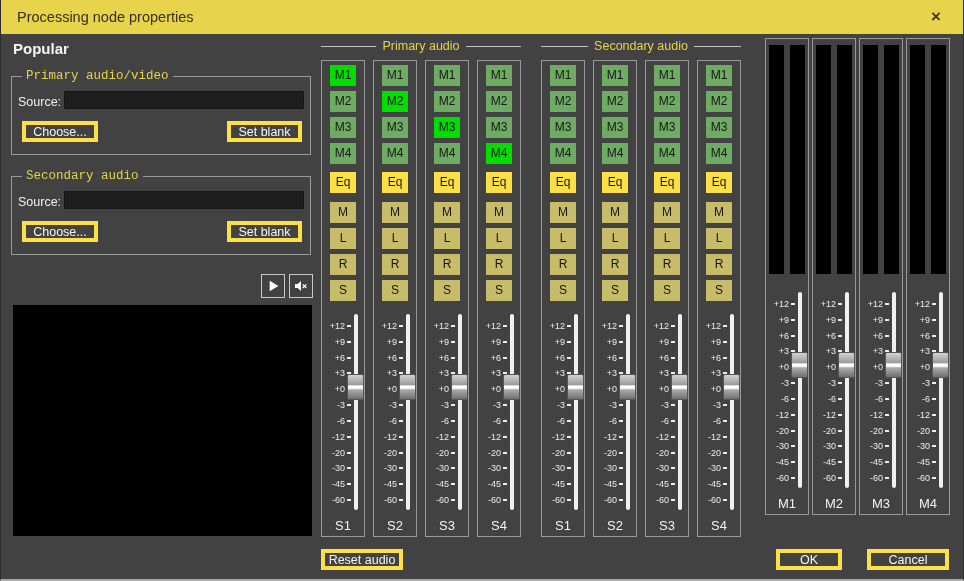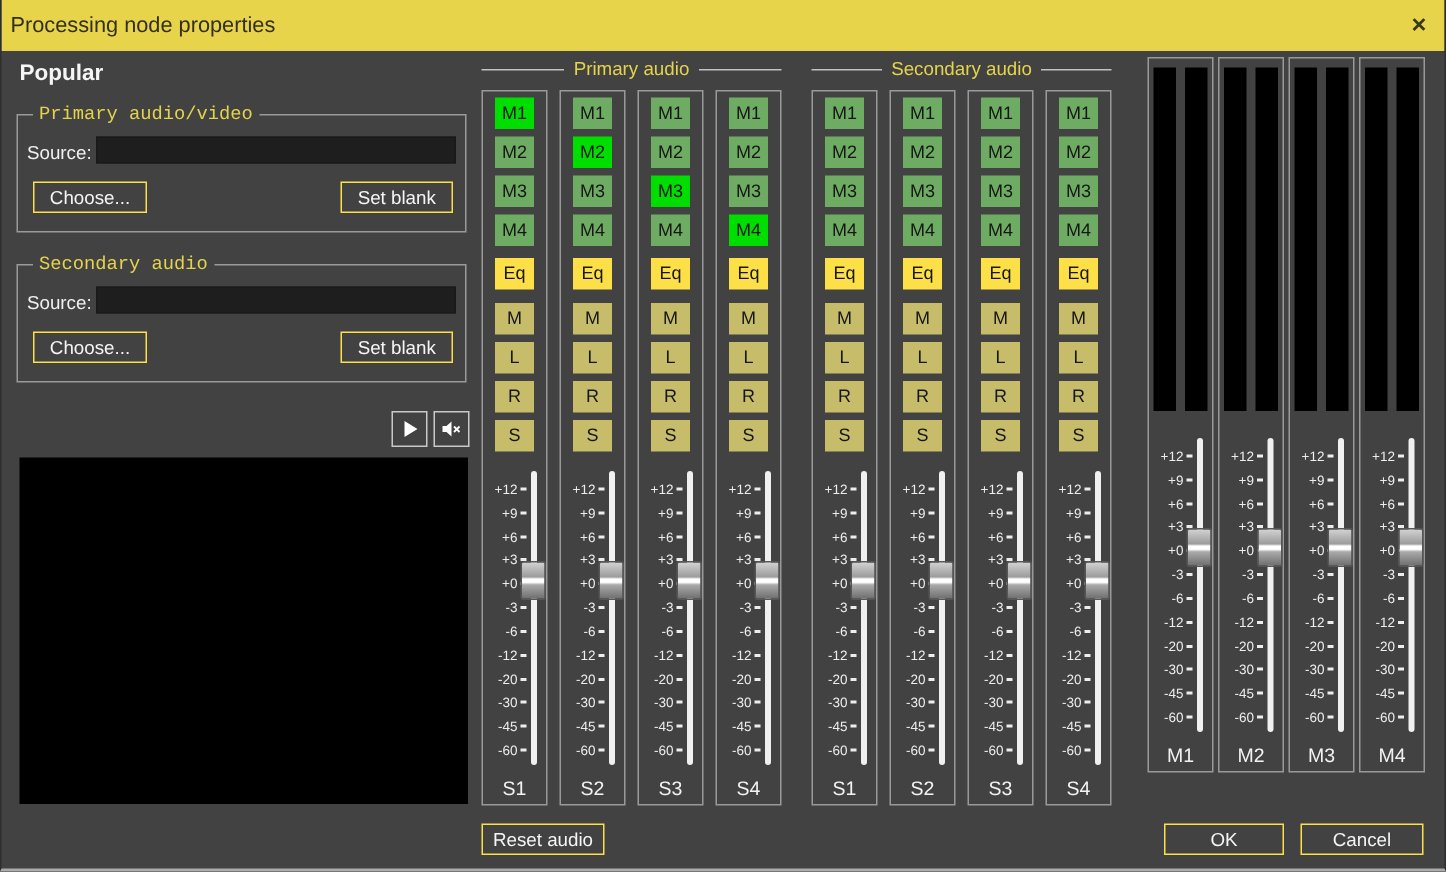--- a/index.html
+++ b/index.html
@@ -9,21 +9,21 @@
     background: #424242;
     border-left: 1px solid #2e2e2e;
     border-right: 1px solid #2e2e2e;
     border-bottom: 2px solid #ababab;
     overflow: hidden;
     position: relative;
   }
   
   .titlebar {
     height: 34px; background: #e7d44b; color: #33301f;
-    display: flex; align-items: center; padding: 0 6px;
+    display: flex; align-items: center; padding: 0 16px;
     font-size: 14.5px;
   }
   .titlebar .title { flex: 1; }
   .close-btn {
     width: 22px; height: 22px; display: flex; align-items: center; justify-content: center;
     font-size: 17px; font-weight: bold; color: #3a371f; cursor: default;
   }
   
   .dlg-body { position: relative; height: 545px; width: 962px; }
   .heading { position: absolute; left: 12px; top: 6px; color: #f5f5f5; font-weight: bold; font-size: 15px; }
@@ -38,21 +38,21 @@
     position: absolute; top: -8px; left: 10px; background: #424242;
     color: #e4d44c; font-size: 12.5px; padding: 0 4px; font-family: Liberation Mono, monospace;
   }
   .src-label { position: absolute; left: 6px; top: 18px; color: #f0f0f0; font-size: 12.5px; }
   .src-input {
     position: absolute; left: 52px; top: 14px; width: 240px; height: 18px;
     background: #1e1e1e; border: 1px solid #191919; color: #e8e8e8;
     font-size: 12px; padding: 0 4px;
   }
   .btn {
-    background: transparent; border: 1px solid #fde047; color: #f5f5f5;
+    background: transparent; border: 4px solid #fde047; color: #f5f5f5;
     font-size: 12.5px; font-family: "Liberation Sans", sans-serif;
     height: 21px; cursor: default;
   }
   .choose-btn { position: absolute; left: 10px; top: 44px; width: 76px; }
   .blank-btn  { position: absolute; right: 8px; top: 44px; width: 75px; }
 
   .icon-btn {
     position: absolute; top: 240px; width: 24px; height: 24px;
     background: transparent; border: 1px solid #c9c9c9;
     display: flex; align-items: center; justify-content: center; cursor: default;
@@ -108,21 +108,21 @@
   .thumb {
     position: absolute; right: 0px; top: 63px; width: 17px; height: 26px;
     border: 1px solid #565656; border-radius: 2px;
     background: linear-gradient(to bottom,
       #d2d2d2 0%, #9c9c9c 40%, #ffffff 46%, #ffffff 55%, #aaaaaa 62%, #6f6f6f 100%);
   }
   .strip-label { font-size: 13px; color: #f2f2f2; margin: 3px 0 3px; }
 
   
   #reset-btn  { position: absolute; left: 320px; top: 515px; width: 82px; }
-  #ok-btn     { position: absolute; left: 775px; top: 515px; width: 80px; }
+  #ok-btn     { position: absolute; left: 775px; top: 515px; width: 66px; }
   #cancel-btn { position: absolute; left: 866px; top: 515px; width: 82px; }
 </style>
 </head>
 <body>
 
 <div class="titlebar">
   <span class="title">Processing node properties</span>
   <span class="close-btn">×</span>
 </div>
 

